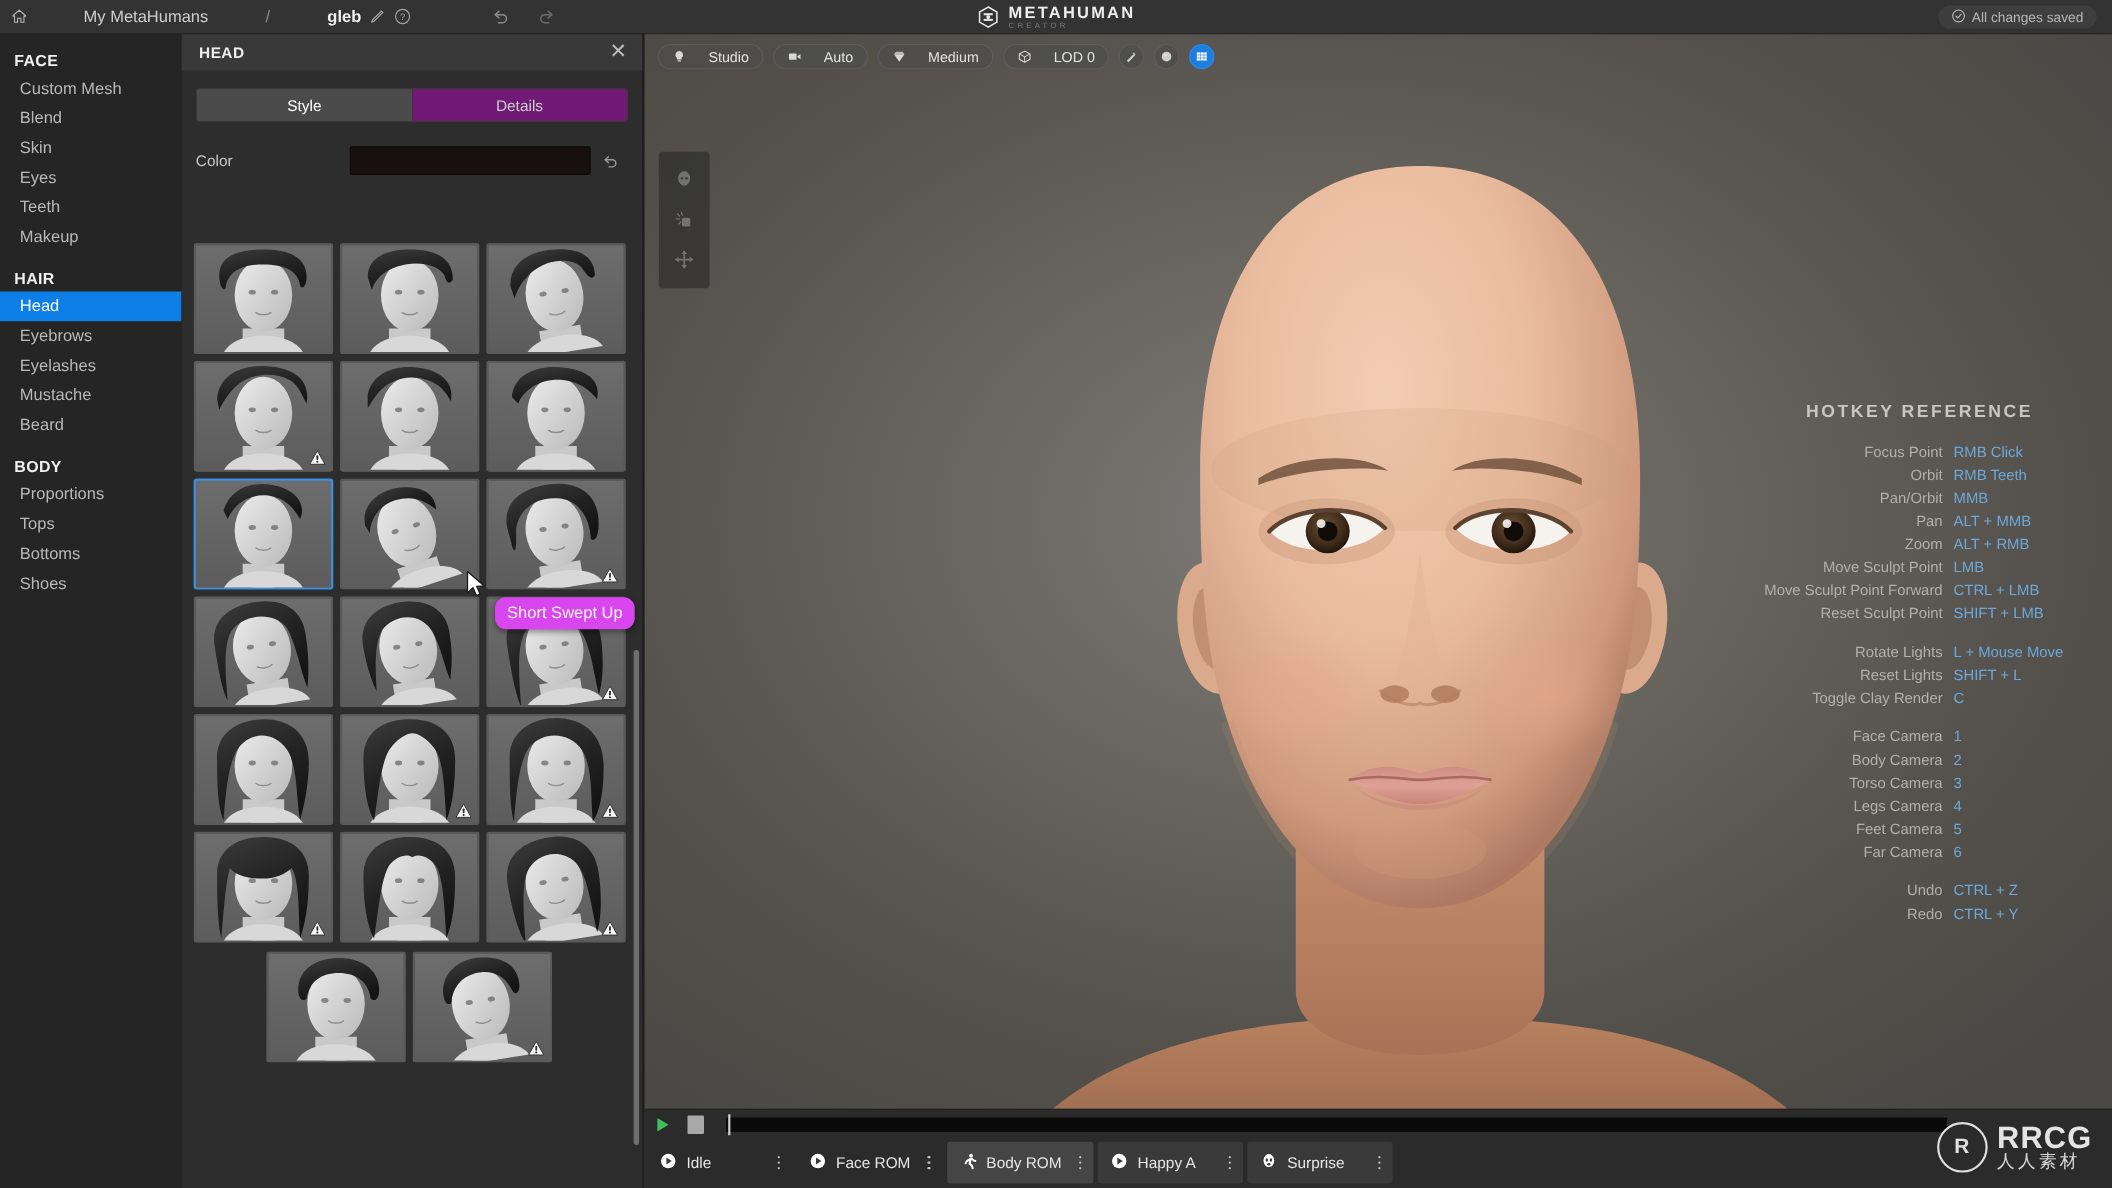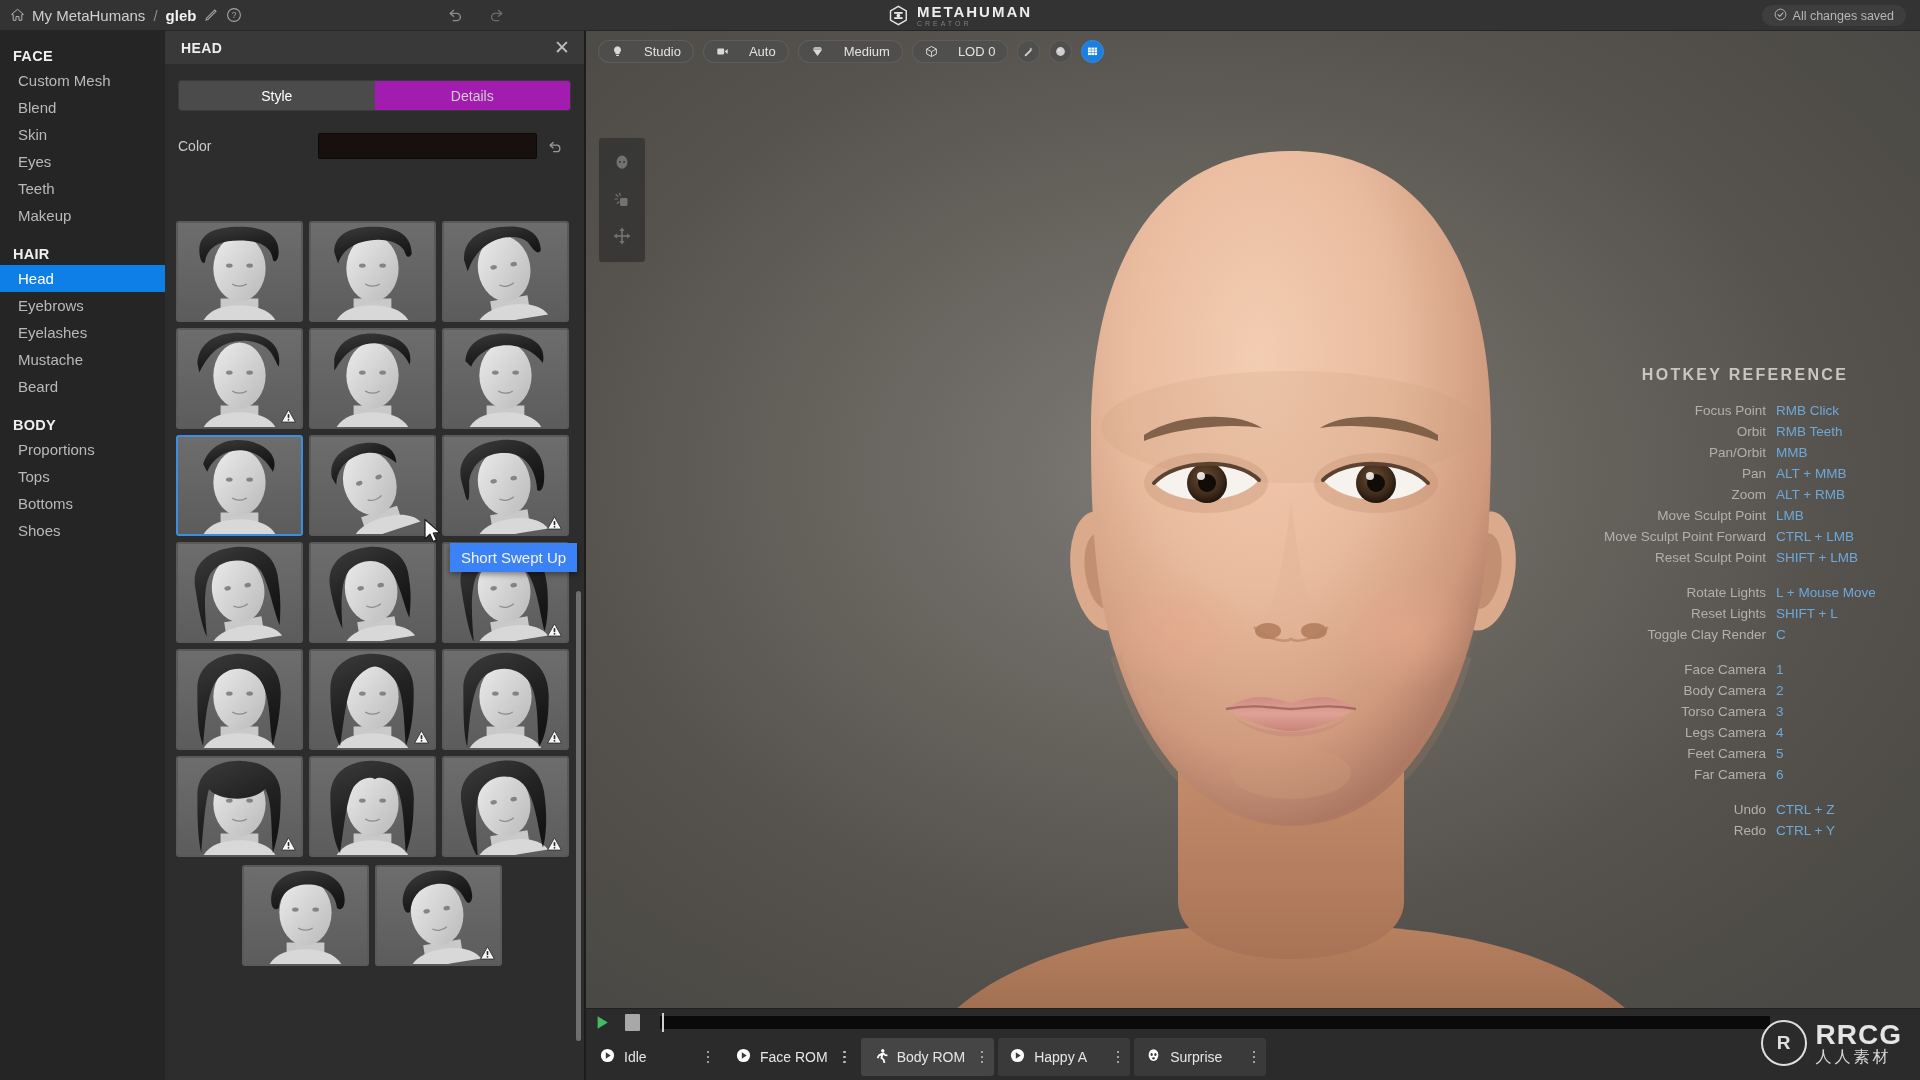--- a/index.html
+++ b/index.html
@@ -18,21 +18,21 @@
   
   #topbar {
     position: absolute; left:0; top:0; width:1920px; height:31px;
     background: #333333;
     display:flex; align-items:center;
     border-bottom: 1px solid #262626;
     z-index: 40;
   }
   .tb-left { display:flex; align-items:center; gap:7px; padding-left:10px; }
   .home-icon { width:15px; height:14px; display:block; opacity:.85; }
-  .crumb { font-size:15px; color:#cfcfcf; }
+  .crumb { font-size:15px; color:#cfcfcf;margin-left:44px; }
   .crumb.sep { color:#8d8d8d; padding:0 1px; }
   .crumb.current { color:#f2f2f2; font-weight:bold; }
   .mini-icon { width:16px; height:16px; opacity:.72; display:block; }
   .tb-undo { position:absolute; left:446px; top:6px; display:flex; gap:24px; }
   .tb-undo svg { width:18px; height:18px; opacity:.62; }
   .tb-logo {
     position:absolute; left:50%; top:0; transform:translateX(-50%);
     height:31px; display:flex; align-items:center; gap:8px;
   }
   .logo-mark { width:21px; height:21px; }
@@ -77,21 +77,21 @@
   .panel-title { font-size:14px; font-weight:bold; color:#eeeeee; letter-spacing:.4px;}
   .panel-close { font-size:19px; color:#bcbcbc; cursor:pointer; line-height:1; }
 
   .tabs {
     display:flex; margin:16px 13px 0 13px; height:31px;
     background:#262626; border-radius:3px; overflow:hidden;
     border:1px solid #3a3a3a;
   }
   .tab {
     flex:1; display:flex; align-items:center; justify-content:center;
-    font-size:14px; color:#cfcfcf; cursor:pointer; background:#a21caf;
+    font-size:14px; color:#cfcfcf; cursor:pointer; background:#701a75;
   }
   .tab.active { background:#4b4b4b; color:#ffffff; }
 
   .color-row {
     display:flex; align-items:center; margin:22px 13px 0 13px; height:26px;
   }
   .color-label { font-size:14px; color:#c9c9c9; width:140px; }
   .color-swatch {
     flex:1; height:26px; background:#18100e; border-radius:2px;
     border:1px solid #0d0908; cursor:pointer;
@@ -121,22 +121,22 @@
   .grid-row-last { display:grid; grid-template-columns: repeat(3,127px); gap:6px; padding:0 10px 8px 11px;}
 
   .scrollbar {
     position:absolute; right:3px; top:560px; width:5px; height:450px;
     background:#6e6e6e; border-radius:3px;
   }
 
   
   .tooltip {
     position:absolute; left:285px; top:512px;
-    background:#3b82f6; color:#f3f3f3; font-size:15px;
-    padding:6px 11px; border-radius:0; white-space:nowrap;
+    background:#d946ef; color:#f3f3f3; font-size:15px;
+    padding:6px 11px; border-radius:10px; white-space:nowrap;
     box-shadow:0 2px 6px rgba(0,0,0,.45); z-index:30;
   }
   .cursor-arrow { position:absolute; left:258px; top:487px; z-index:31; }
 
   
   #viewport {
     position:absolute; left:586px; top:31px; width:1334px; height:1049px;
     background: radial-gradient(ellipse 70% 65% at 46% 42%, #7e7b79 0%, #68655f 38%, #55524d 70%, #4b4945 100%);
     overflow:hidden;
   }

